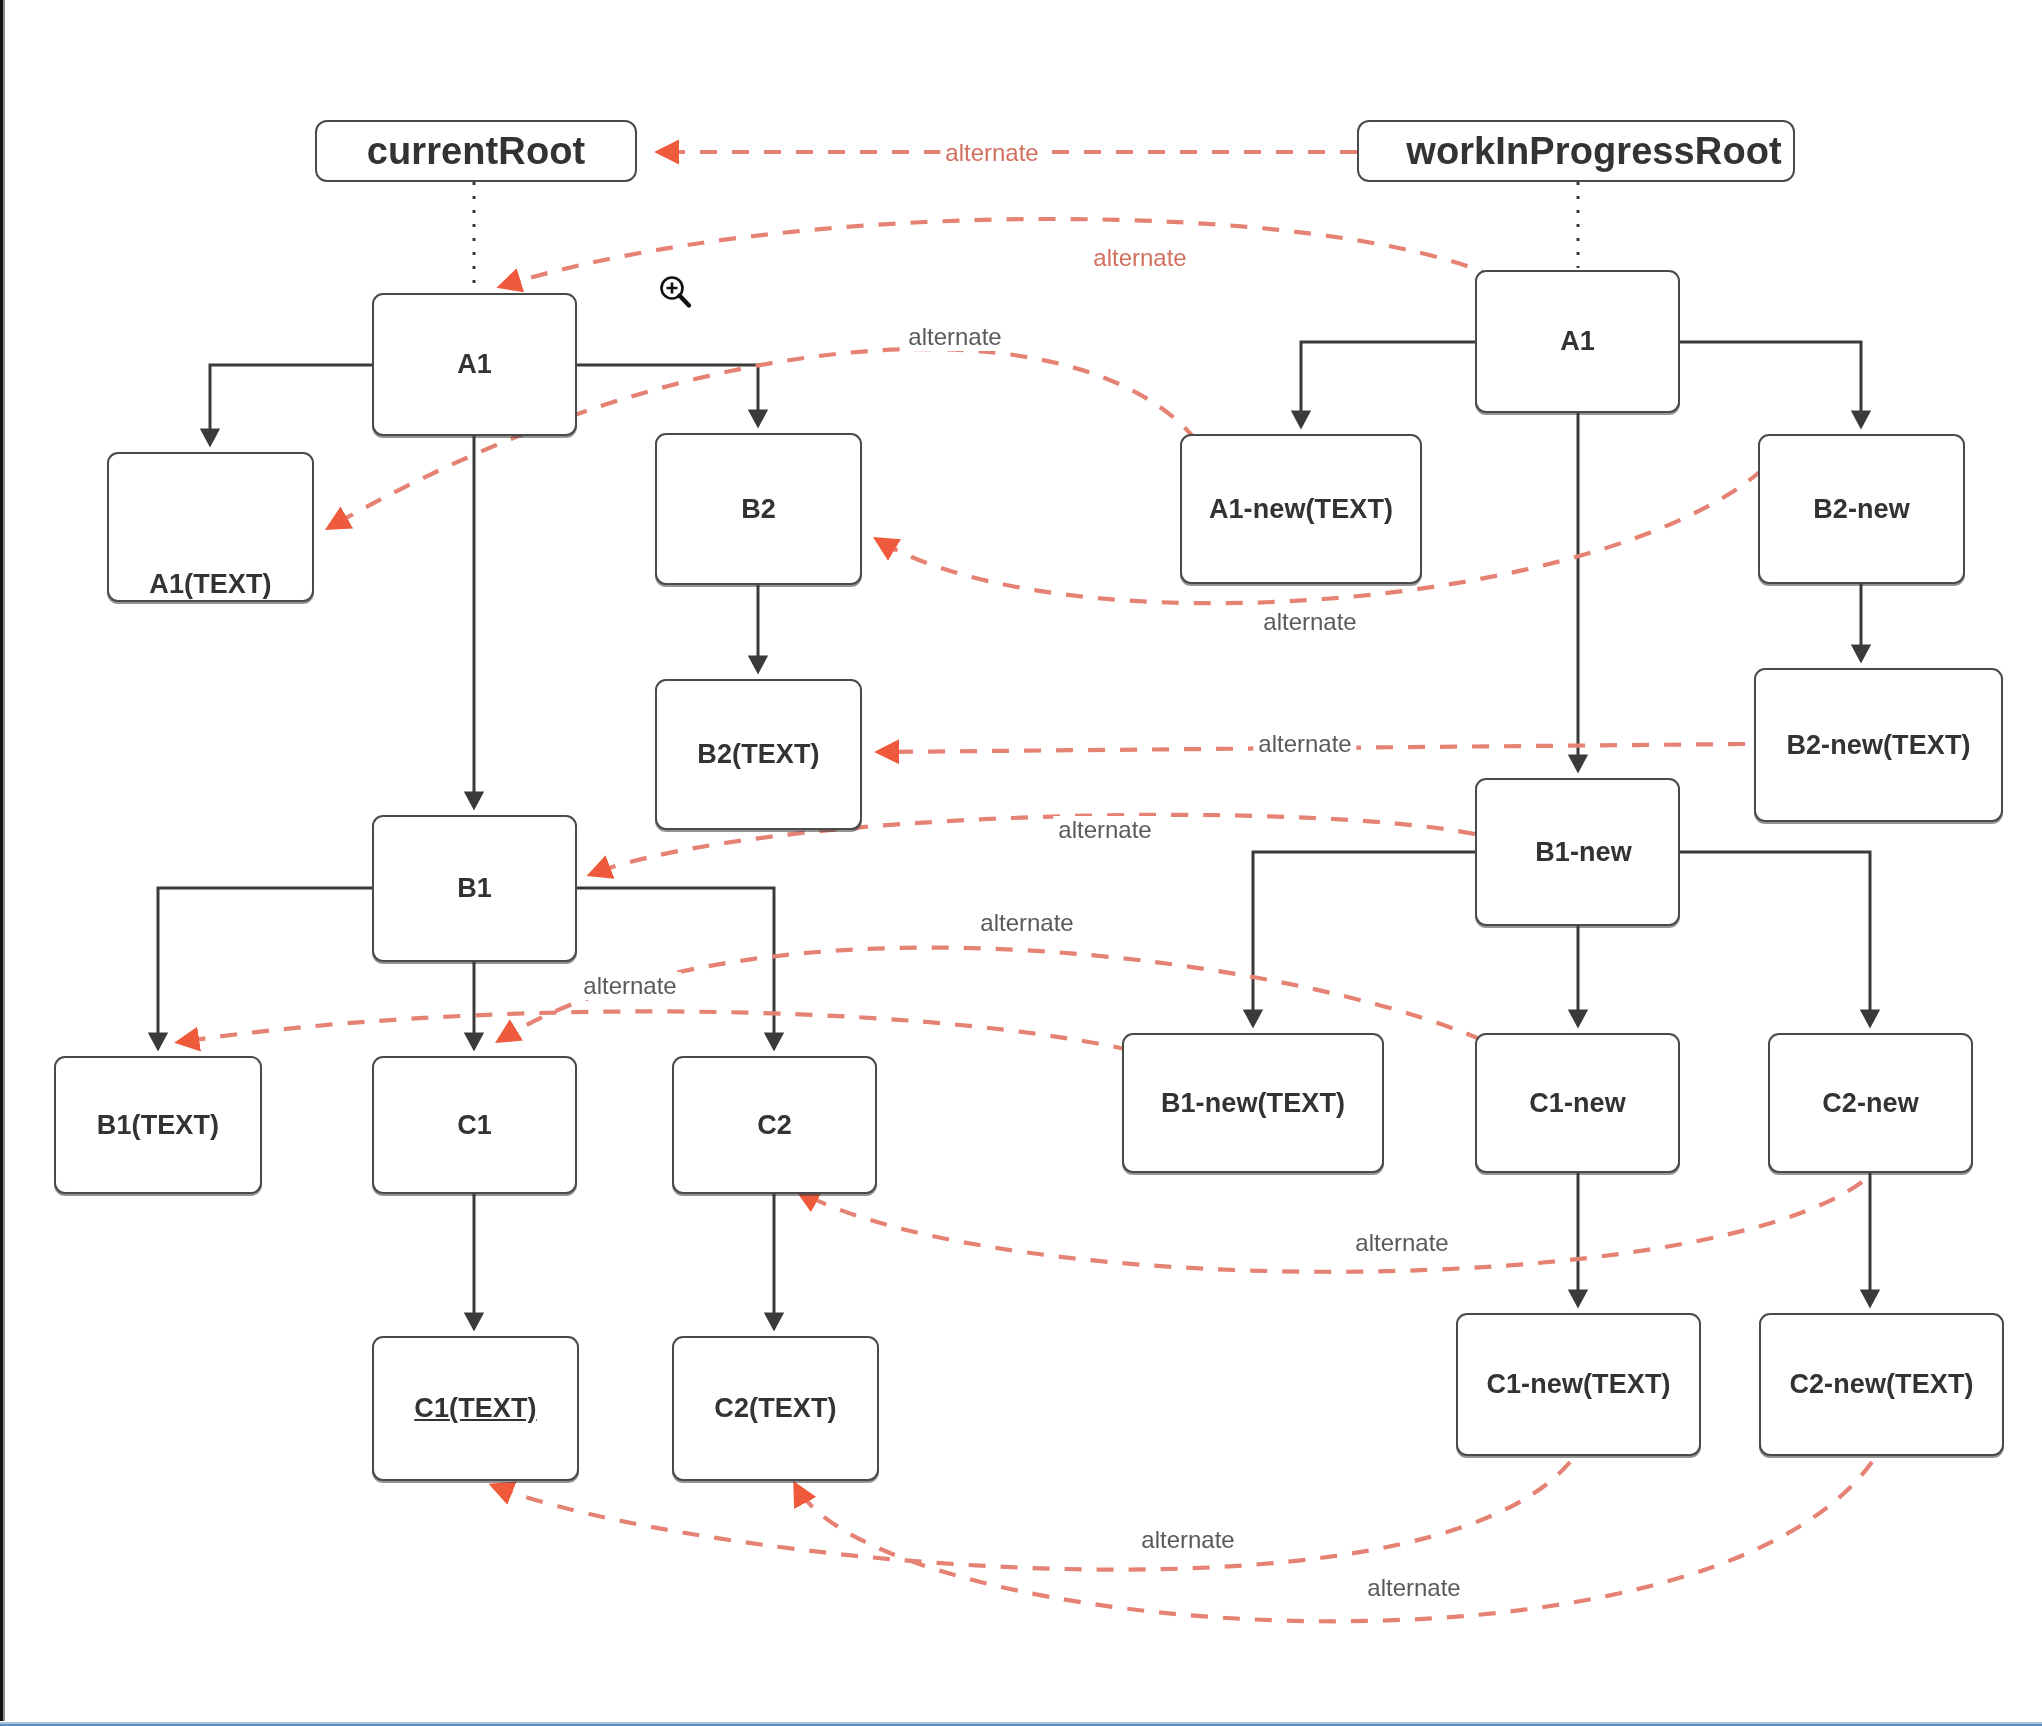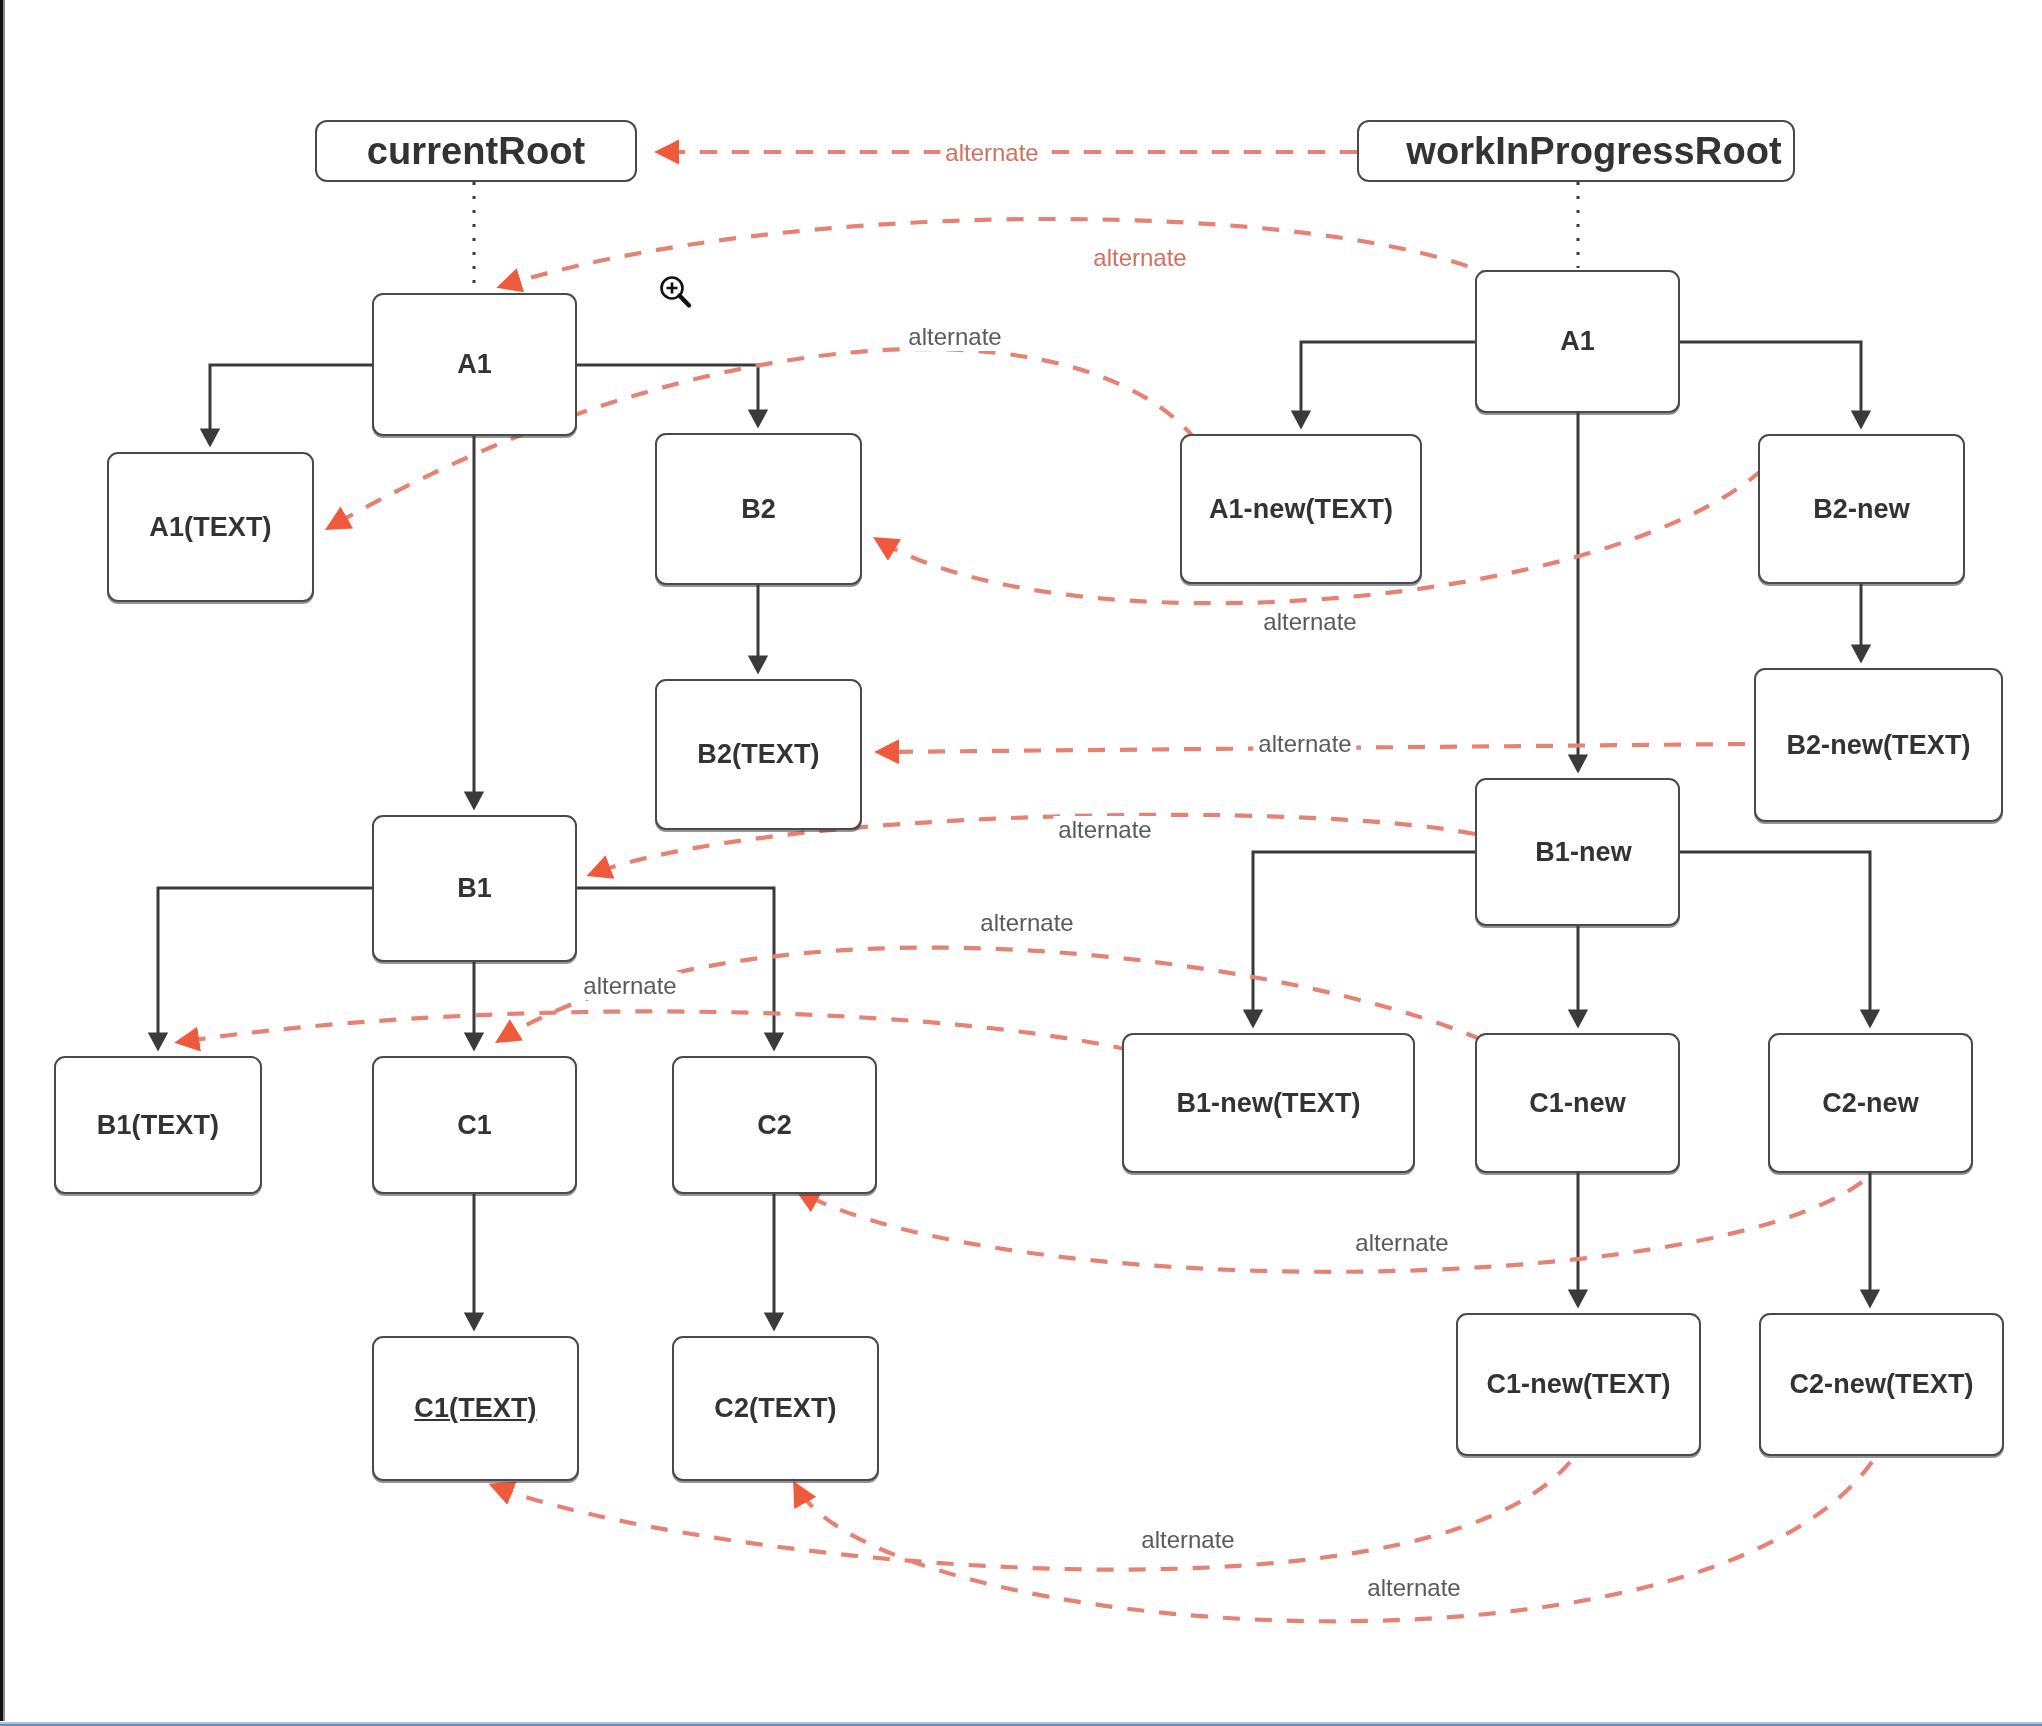--- a/index.html
+++ b/index.html
@@ -149,21 +149,21 @@
       </g>
     </svg>
 
     <div id="nodes">
         <div class="node root" style="left: 315px; top: 120px; width: 322px; height: 62px;">
           <span>currentRoot</span>
         </div>
         <div class="node" style="left: 372px; top: 293px; width: 205px; height: 143px;">
           <span>A1</span>
         </div>
-        <div class="node" style="left: 107px; top: 452px; width: 207px; height: 150px;">
+        <div class="node" style="left: 107px; top: 452px; width: 207px; height: 150px; align-items: flex-end;">
           <span>A1(TEXT)</span>
         </div>
         <div class="node" style="left: 655px; top: 433px; width: 207px; height: 152px;">
           <span>B2</span>
         </div>
         <div class="node" style="left: 655px; top: 679px; width: 207px; height: 151px;">
           <span>B2(TEXT)</span>
         </div>
         <div class="node" style="left: 372px; top: 815px; width: 205px; height: 147px;">
           <span>B1</span>
@@ -194,21 +194,21 @@
         </div>
         <div class="node" style="left: 1758px; top: 434px; width: 207px; height: 150px;">
           <span>B2-new</span>
         </div>
         <div class="node" style="left: 1754px; top: 668px; width: 249px; height: 154px;">
           <span>B2-new(TEXT)</span>
         </div>
         <div class="node" style="left: 1475px; top: 778px; width: 205px; height: 148px; padding-left: 12px;">
           <span>B1-new</span>
         </div>
-        <div class="node" style="left: 1122px; top: 1033px; width: 293px; height: 140px;">
+        <div class="node" style="left: 1122px; top: 1033px; width: 262px; height: 140px;">
           <span>B1-new(TEXT)</span>
         </div>
         <div class="node" style="left: 1475px; top: 1033px; width: 205px; height: 140px;">
           <span>C1-new</span>
         </div>
         <div class="node" style="left: 1768px; top: 1033px; width: 205px; height: 140px;">
           <span>C2-new</span>
         </div>
         <div class="node" style="left: 1456px; top: 1313px; width: 245px; height: 143px;">
           <span>C1-new(TEXT)</span>

